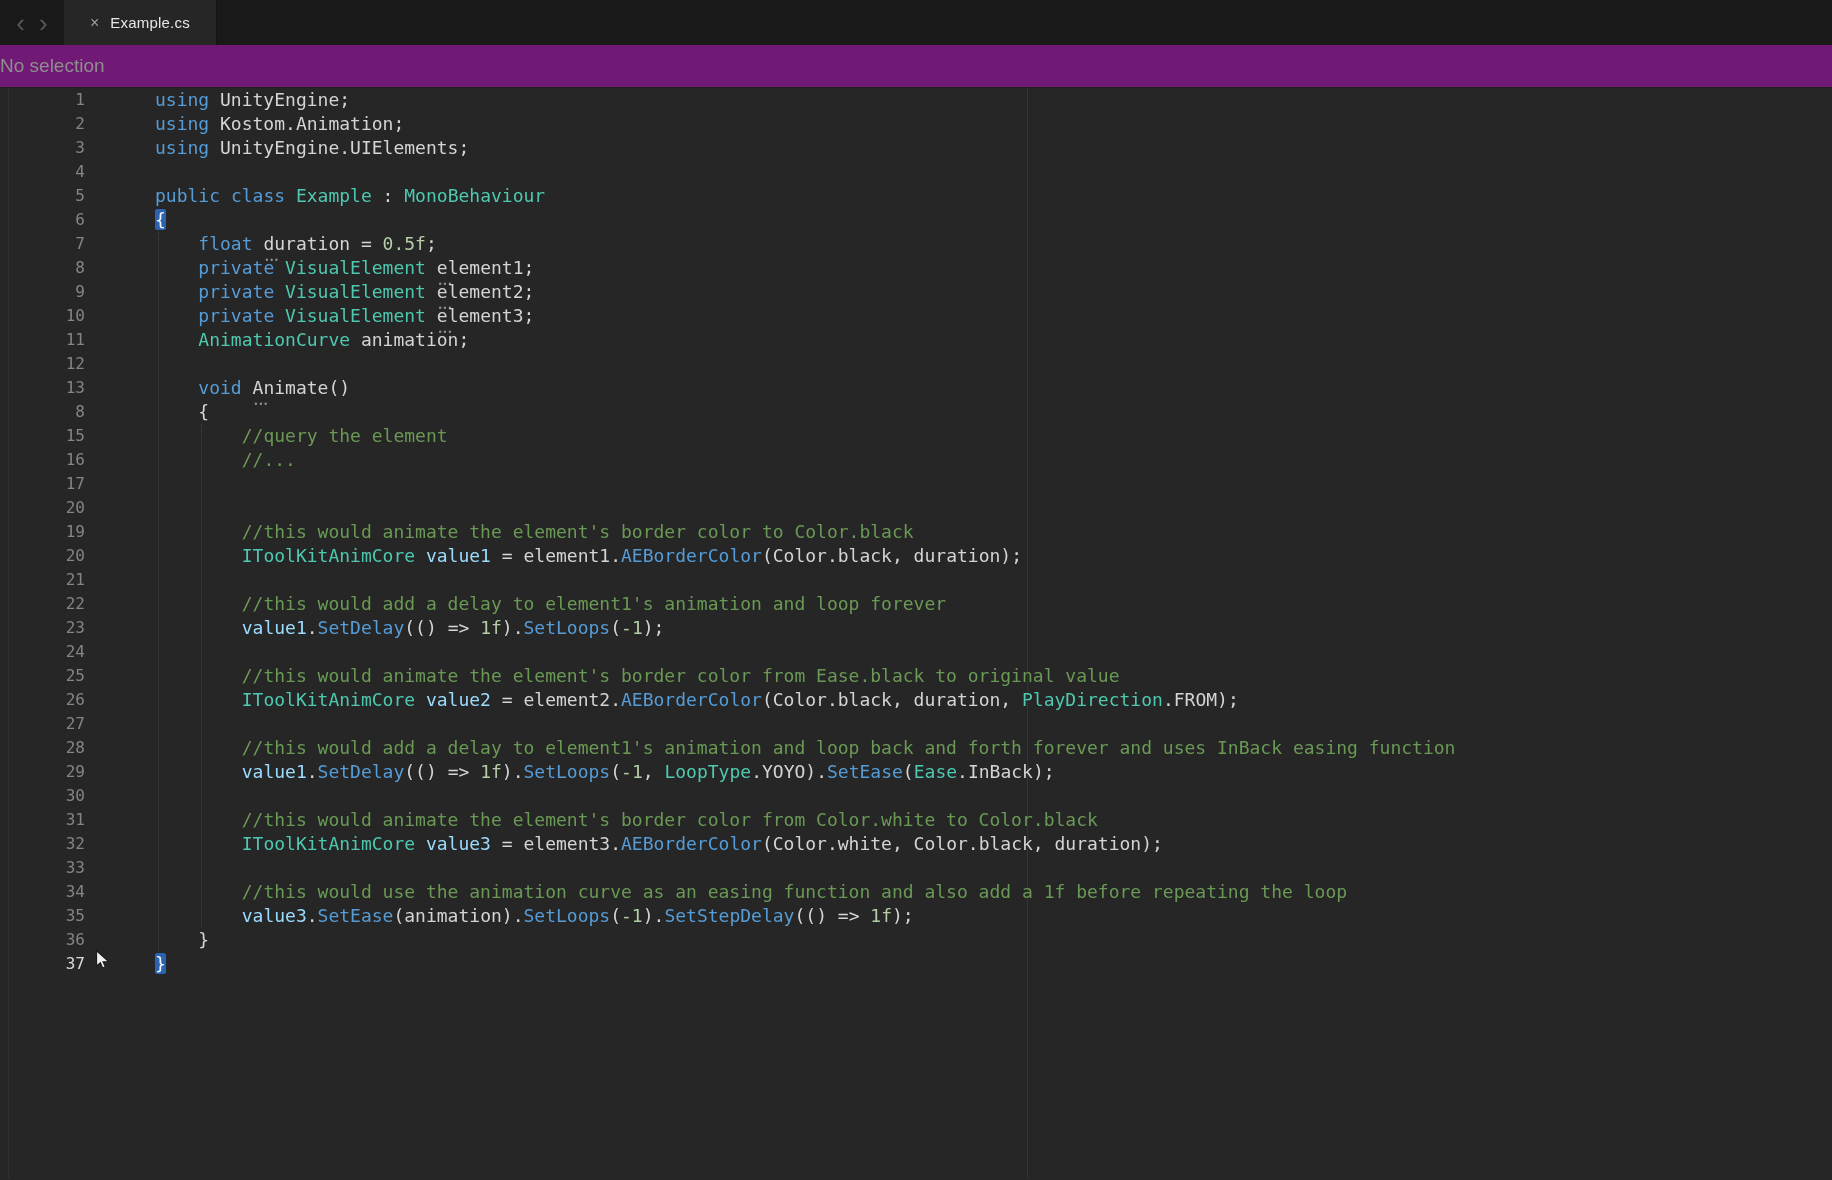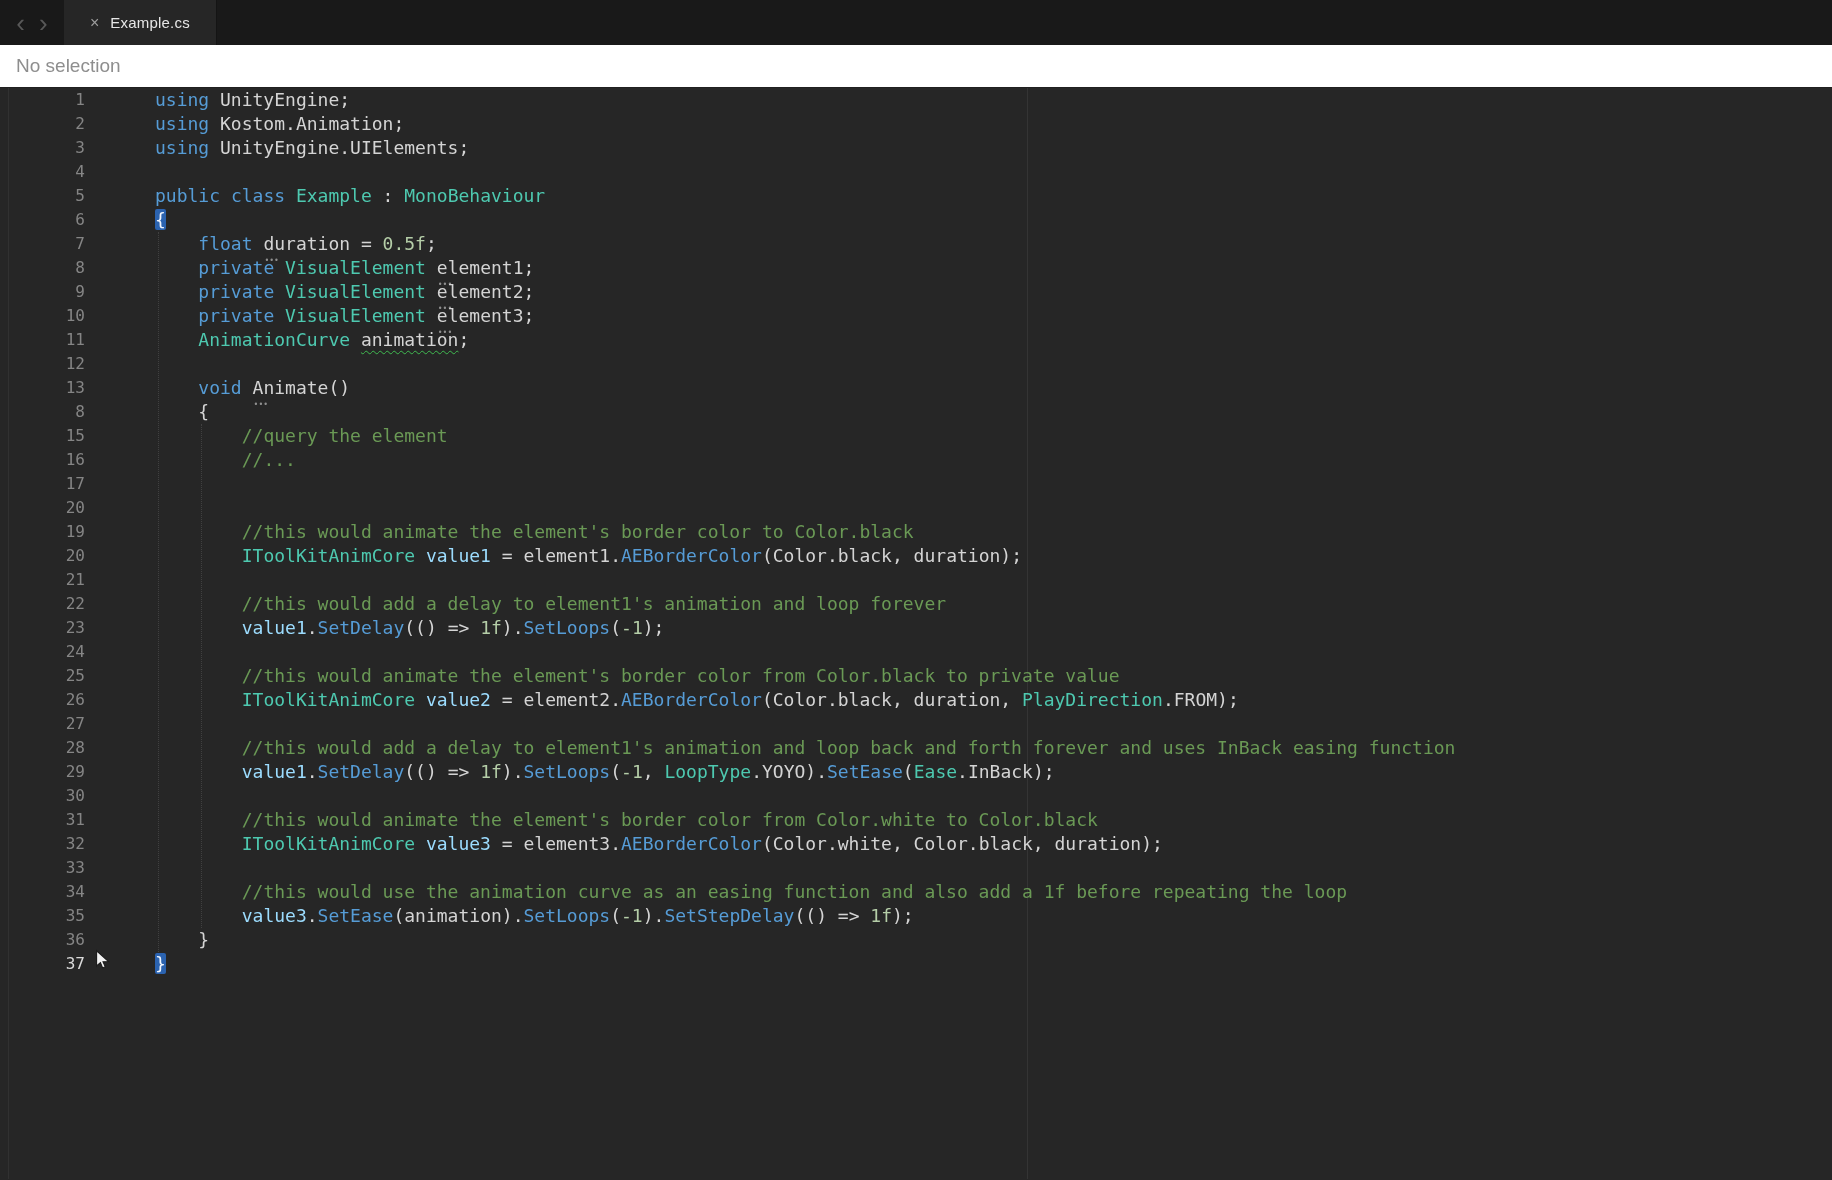--- a/index.html
+++ b/index.html
@@ -10,22 +10,22 @@
   
   .tabbar{height:45px;background:#191919;display:flex;align-items:stretch}
   .nav{width:64px;display:flex;align-items:center;justify-content:center;gap:14px}
   .navbtn{color:#585858;font-size:26px;line-height:1;user-select:none}
   .tab{display:flex;align-items:center;gap:11px;padding:0 26px;background:#262626;
     border-right:1px solid #141414}
   .tab-close{color:#9d9d9d;font-size:16px;line-height:1}
   .tab-title{color:#e6e6e6;font-size:15px;letter-spacing:.2px}
 
   
-  .breadcrumb{height:43px;background:#ffffff;display:flex;align-items:center;
-    padding-left:16px;color:#8e8e8e;font-size:19px;border-bottom:1px solid #202020}
+  .breadcrumb{height:43px;background:#701a75;display:flex;align-items:center;
+    color:#8e8e8e;font-size:19px;border-bottom:1px solid #202020}
 
   
   .editor{position:relative;height:1091px;background:#262626;
     font-family:"DejaVu Sans Mono",monospace;font-size:18px;line-height:24px}
   .ruler{position:absolute;left:1027px;top:0;width:1px;height:100%;background:#343434}
   .sash{position:absolute;left:8px;top:0;width:1px;height:100%;background:#313131}
   .guide{position:absolute;width:0;border-left:1px dotted #404040}
   .g1{left:158px;top:144px;height:720px}
   .g2{left:201px;top:336px;height:504px}
   .lines{position:relative;z-index:1}
@@ -39,21 +39,21 @@
   .kw{color:#569cd6}
   .ty{color:#4ec9b0}
   .vr{color:#9cdcfe}
   .nm{color:#b5cea8}
   .cm{color:#6a9955}
   .mt{color:#569cd6}
   .br{background:#2b63b0;color:#f0f6ff;border-radius:2px}
   .dots{position:relative;display:inline-block}
   .dots::after{content:"\2022 \2022 \2022";position:absolute;left:1px;top:100%;
     margin-top:-7px;font-size:8px;letter-spacing:0;color:#8f8f8f;white-space:nowrap}
-  .sq{text-decoration:underline;text-decoration-style:wavy;
+  .sq{text-decoration-style:wavy;
     text-decoration-color:#3fb950;text-decoration-thickness:1px;text-underline-offset:4px}
 
   .cursor{position:absolute;left:92px;top:948px;width:22px;height:24px;z-index:5}
 </style>
 </head>
 <body>
 
 <div class="app">
 
   <div class="tabbar">
@@ -168,21 +168,21 @@
         <div class="row">
           <span class="ln">23</span>
           <span class="code"><span class="tok pl">        </span><span class="tok vr">value1</span><span class="tok pl">.</span><span class="tok mt">SetDelay</span><span class="tok pl">(() =&gt; </span><span class="tok nm">1f</span><span class="tok pl">).</span><span class="tok mt">SetLoops</span><span class="tok pl">(</span><span class="tok nm">-1</span><span class="tok pl">);</span></span>
         </div>
         <div class="row">
           <span class="ln">24</span>
           <span class="code"></span>
         </div>
         <div class="row">
           <span class="ln">25</span>
-          <span class="code"><span class="tok pl">        </span><span class="tok cm">//this would animate the element's border color from Color.black to private value</span></span>
+          <span class="code"><span class="tok pl">        </span><span class="tok cm">//this would animate the element's border color from Ease.black to original value</span></span>
         </div>
         <div class="row">
           <span class="ln">26</span>
           <span class="code"><span class="tok pl">        </span><span class="tok ty">IToolKitAnimCore</span><span class="tok pl"> </span><span class="tok vr">value2</span><span class="tok pl"> = element2.</span><span class="tok mt">AEBorderColor</span><span class="tok pl">(Color.black, duration, </span><span class="tok ty">PlayDirection</span><span class="tok pl">.FROM);</span></span>
         </div>
         <div class="row">
           <span class="ln">27</span>
           <span class="code"></span>
         </div>
         <div class="row">

